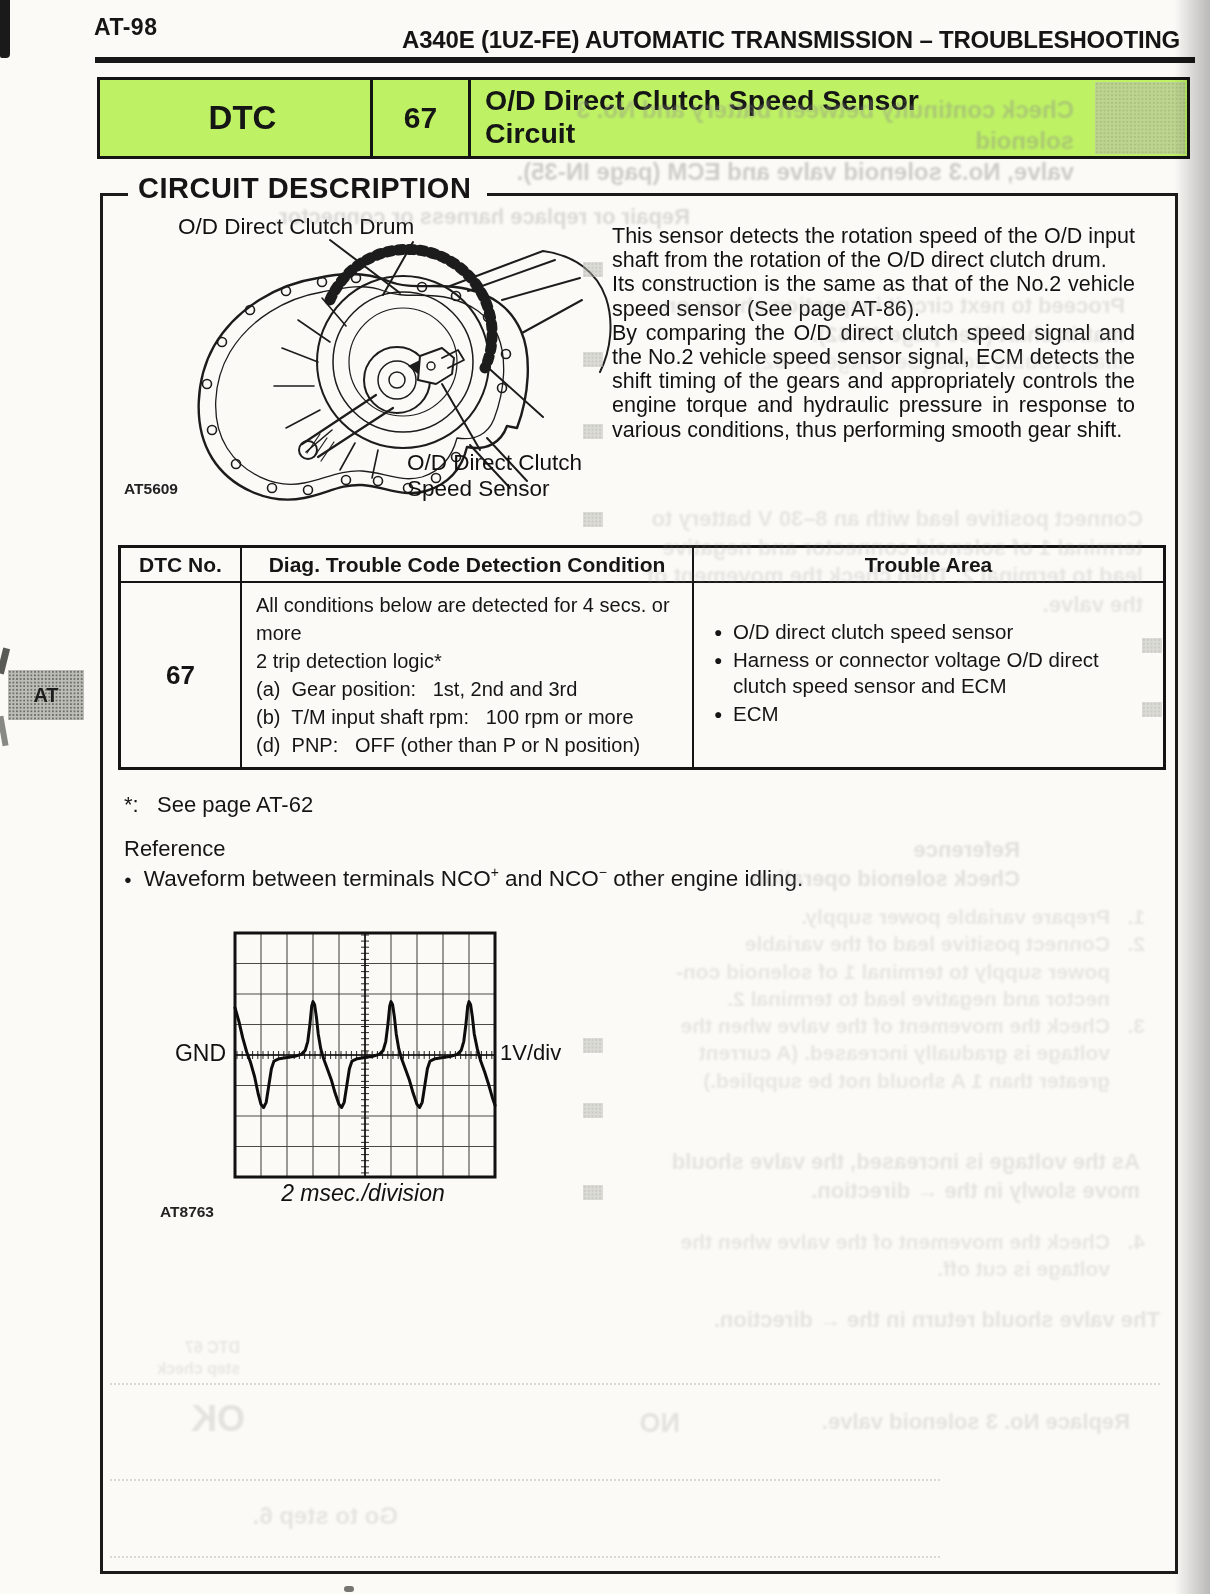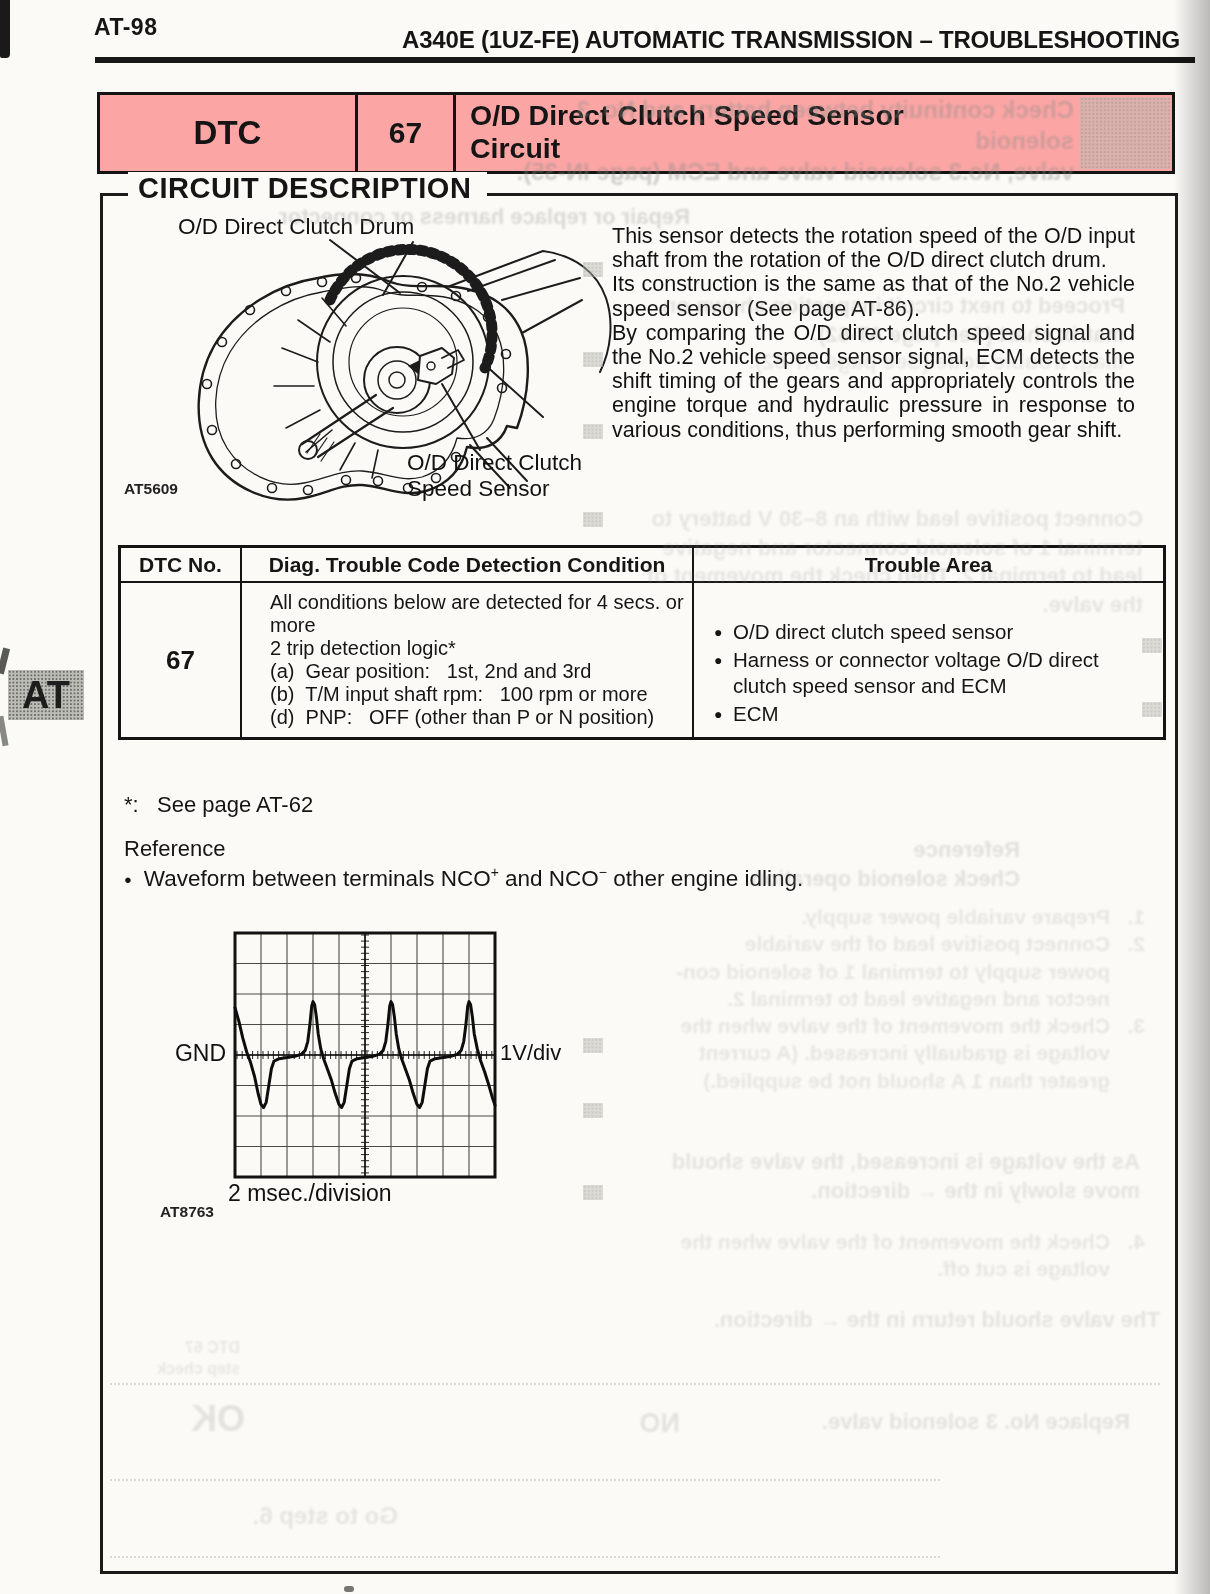--- a/index.html
+++ b/index.html
@@ -8,21 +8,21 @@
   .abs{position:absolute;}
   .halftone{background-color:#bdbdb7;background-image:radial-gradient(#6e6e68 1.1px,rgba(0,0,0,0) 1.3px);background-size:3.6px 3.6px;}
   .halftone-light{background-image:radial-gradient(#9a9a93 1px,rgba(0,0,0,0) 1.2px);background-size:3.8px 3.8px;}
 
   
   #pageno{left:94px;top:14px;font-size:23px;font-weight:bold;letter-spacing:0.5px;}
   #htitle{left:60px;right:30px;top:26px;text-align:right;font-size:24px;font-weight:bold;letter-spacing:-0.2px;}
   #hrule{left:95px;top:57px;width:1100px;height:6px;background:#171717;}
 
   
-  #banner{left:97px;top:92px;width:1072px;height:76px;border:3.5px solid #141414;display:flex;background:#fca5a5;}
+  #banner{left:97px;top:77px;width:1072px;height:76px;border:3.5px solid #141414;display:flex;background:#bef264;padding-left:15px;}
   #banner .cell1{width:255px;display:flex;align-items:center;justify-content:center;font-size:33px;font-weight:bold;border-right:3px solid #141414;}
   #banner .cell2{width:95px;display:flex;align-items:center;justify-content:center;font-size:30px;font-weight:bold;border-right:3px solid #141414;}
   #banner .cell3{flex:1;padding:4px 0 0 14px;font-size:28.5px;line-height:33px;font-weight:bold;position:relative;}
   #banner-shade{position:absolute;right:2px;top:2px;bottom:2px;width:90px;opacity:0.55;}
 
   
   #mainbox{left:100px;top:193px;width:1072px;height:1375px;border:3px solid #1b1b1b;}
   #sect-head{left:128px;top:172px;background:#fbfaf7;padding:0 16px 2px 10px;font-size:29px;font-weight:bold;letter-spacing:0.5px;}
 
   
@@ -35,41 +35,41 @@
   #fig1code{left:124px;top:480px;font-size:15.5px;font-weight:bold;color:#222;}
 
   
   #tbl{left:118px;top:545px;width:1048px;border:3px solid #141414;background:transparent;box-sizing:border-box;}
   #tbl .thead{display:grid;grid-template-columns:119px 452px 1fr;border-bottom:2.5px solid #141414;}
   #tbl .th{padding:5px 2px 4px 2px;text-align:center;font-weight:bold;font-size:21px;}
   #tbl .th.c2,#tbl .th.c3{border-left:2.5px solid #141414;}
   #tbl .tbody{display:grid;grid-template-columns:119px 452px 1fr;}
   #tbl .td{box-sizing:border-box;}
   #tbl .td.c1{display:flex;align-items:center;justify-content:center;font-size:26px;font-weight:bold;}
-  #tbl .td.c2{border-left:2.5px solid #141414;padding:8px 8px 8px 28px;font-size:20px;line-height:23px;}
+  #tbl .td.c2{border-left:2.5px solid #141414;padding:8px 8px 8px 14px;font-size:20px;line-height:28px;}
   #tbl .td.c3{border-left:2.5px solid #141414;padding:36px 14px 8px 20px;font-size:20.5px;line-height:26px;}
   .cond-line{white-space:pre-wrap;margin:0;}
   .trouble-item{position:relative;padding-left:19px;margin:0 0 2px 0;}
   .trouble-item .blt{position:absolute;left:0;top:0;font-size:14px;}
 
   #footnote{left:124px;top:792px;font-size:22px;white-space:pre-wrap;}
   #ref-head{left:124px;top:836px;font-size:22px;}
   #ref-line{left:124px;top:864px;font-size:22.5px;}
   #ref-line .blt{font-size:13px;vertical-align:2px;margin-right:12px;}
   #ref-line sup{font-size:0.62em;}
 
   
   #scope{left:233px;top:931px;}
   #gnd-lbl{left:160px;top:1040px;width:66px;text-align:right;font-size:23px;color:#111;}
   #vdiv-lbl{left:500px;top:1040px;font-size:22px;color:#111;}
-  #time-lbl{left:228px;top:1180px;width:270px;text-align:left;font-size:23px;color:#111;}
+  #time-lbl{left:228px;top:1180px;width:270px;text-align:center;font-size:23px;color:#111;font-style:italic;}
   #fig2code{left:160px;top:1203px;font-size:15.5px;font-weight:bold;color:#222;}
 
   
-  #attab{left:8px;top:670px;width:76px;height:50px;display:flex;align-items:center;justify-content:center;font-size:38px;font-weight:bold;color:#1d1d1d;filter:blur(0.3px);}
+  #attab{left:8px;top:670px;width:76px;height:50px;display:flex;align-items:center;justify-content:center;font-size:20px;font-weight:bold;color:#1d1d1d;filter:blur(0.3px);}
 
   
   .ghost{position:absolute;color:#8f8f88;transform:scaleX(-1);filter:blur(0.8px);white-space:pre-wrap;font-weight:bold;line-height:1.3;}
   .ghost-line{position:absolute;border-top:2px dotted rgba(60,60,55,0.18);}
 
   
   #edge-shadow{left:1174px;top:0;width:36px;height:1594px;background:linear-gradient(to right,rgba(0,0,0,0.0),rgba(0,0,0,0.16) 60%,rgba(0,0,0,0.26));}
   #corner-streak{left:0;top:0;width:10px;height:58px;background:#1a1a1a;border-radius:0 0 4px 2px;}
   .lmark{position:absolute;background:#3c3c38;opacity:0.85;}
   .dot-sq{position:absolute;width:20px;height:15px;opacity:0.5;}

